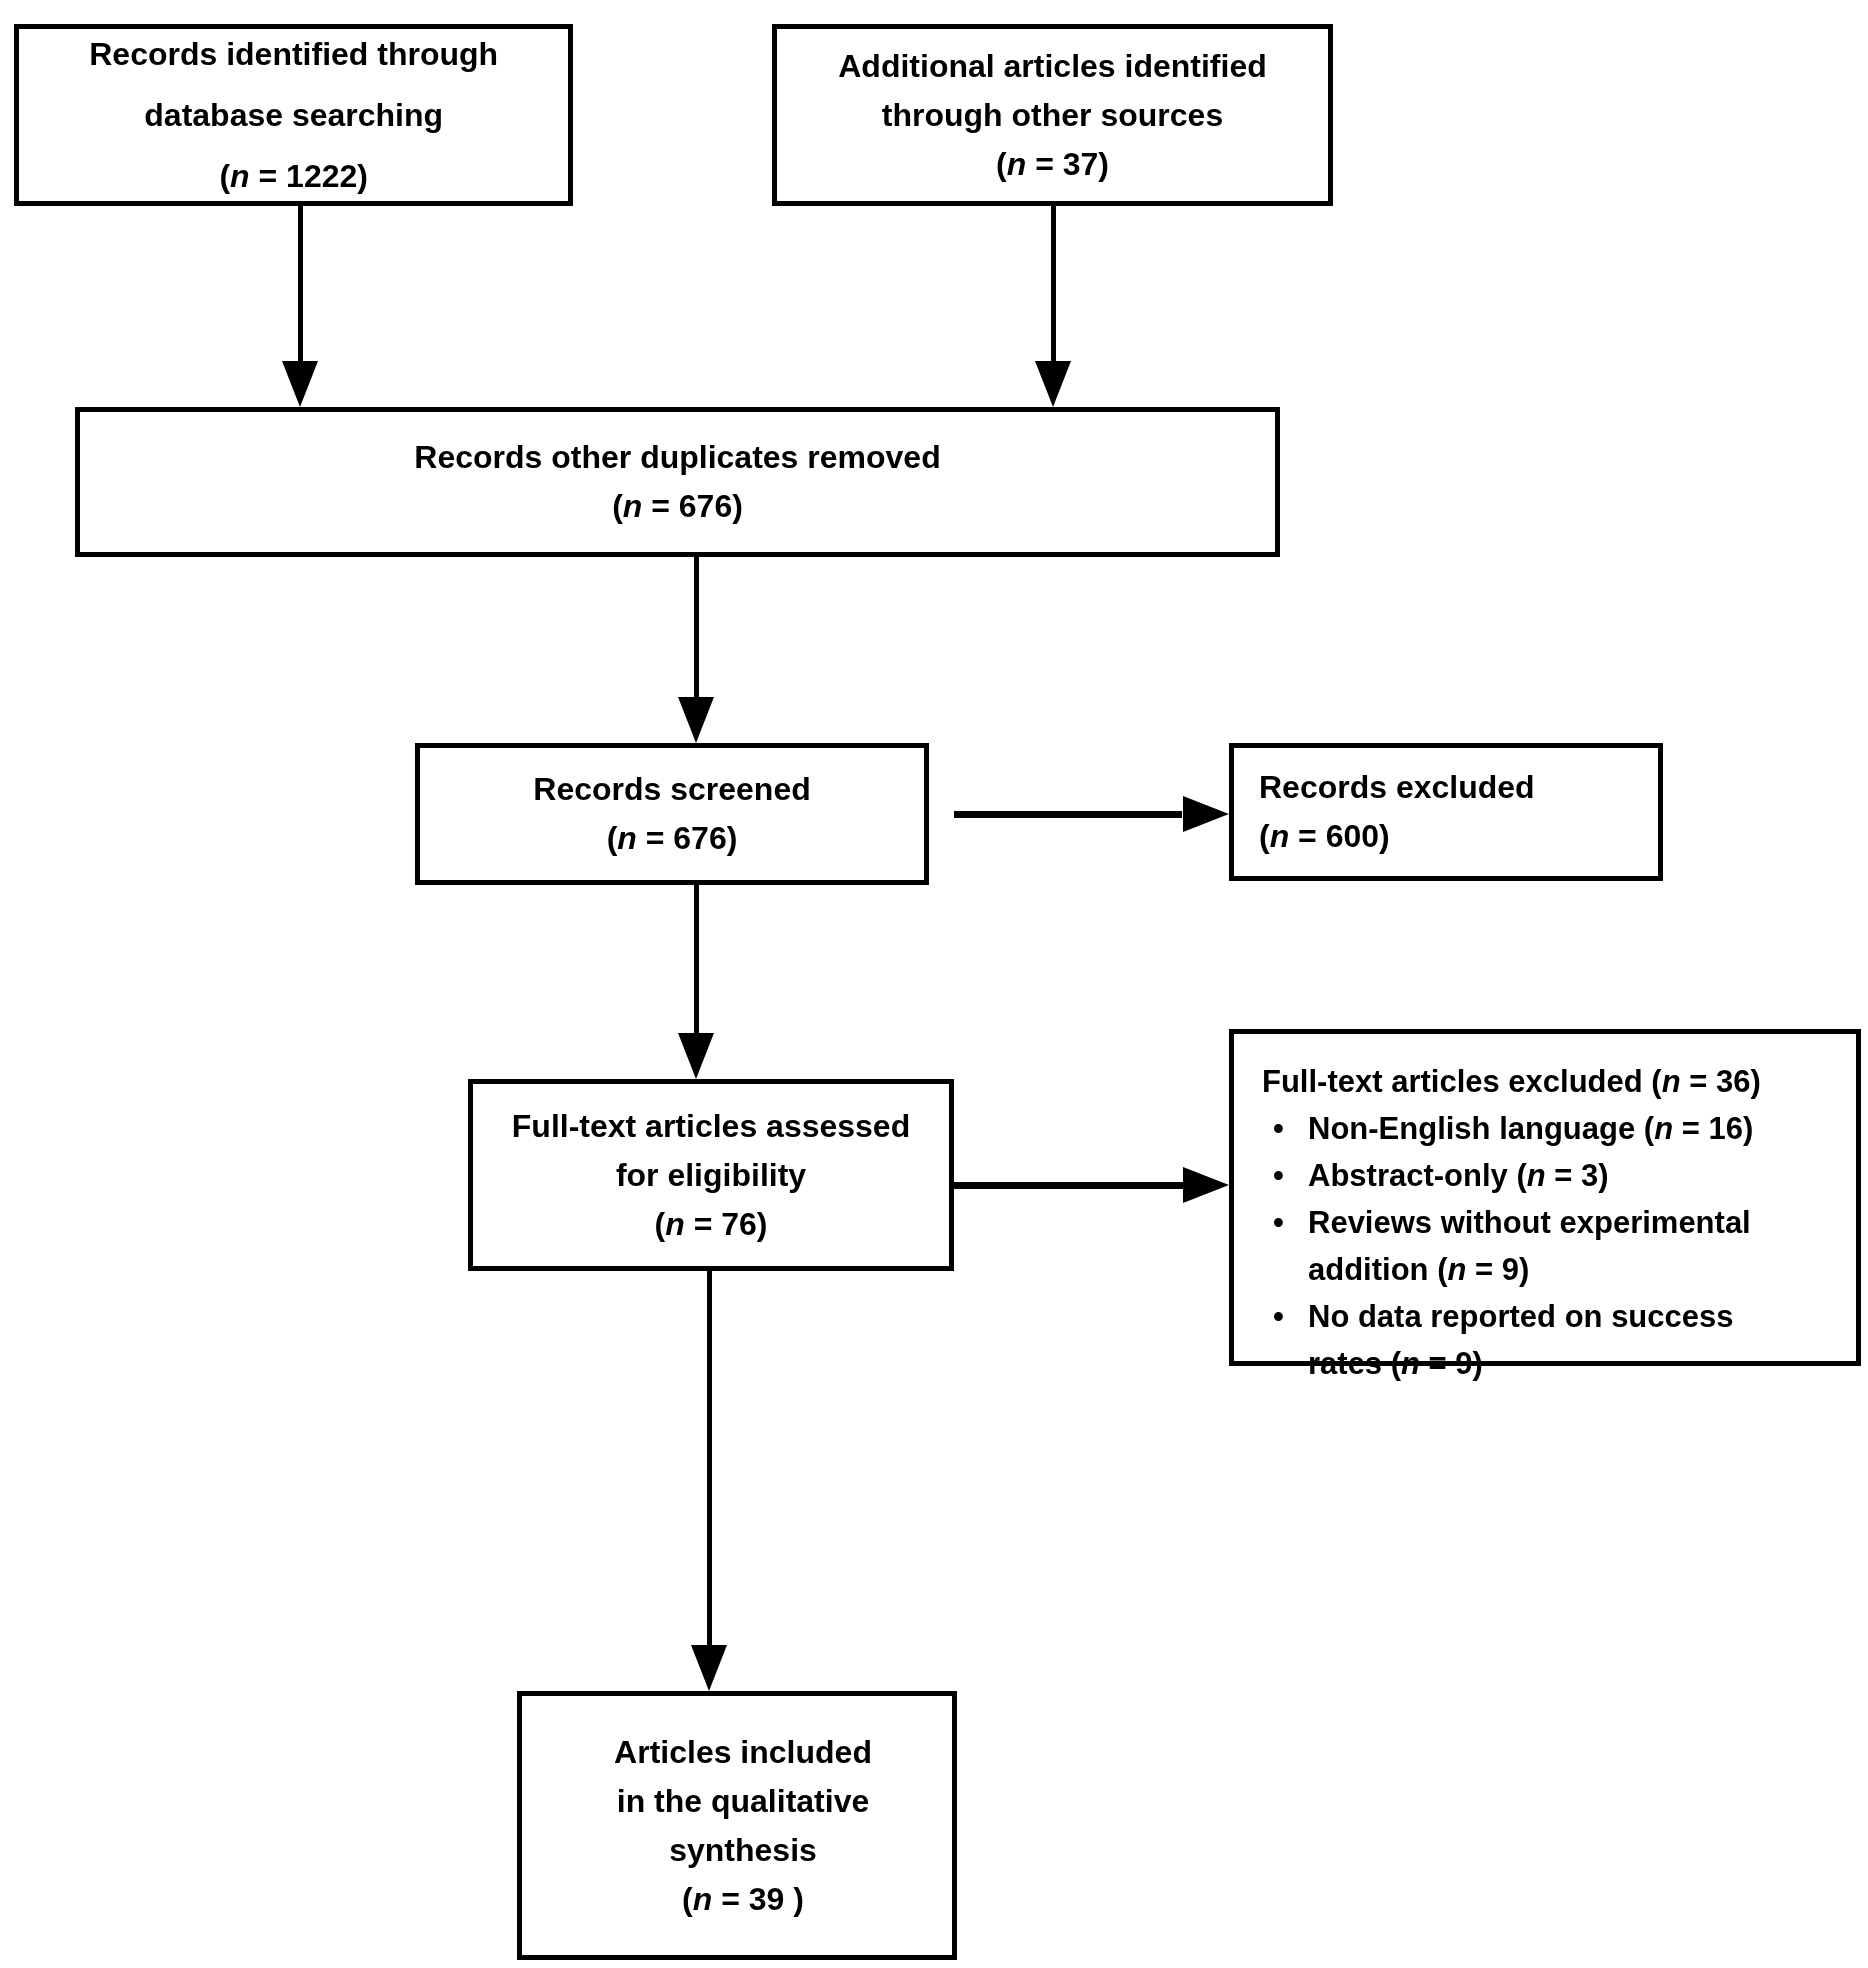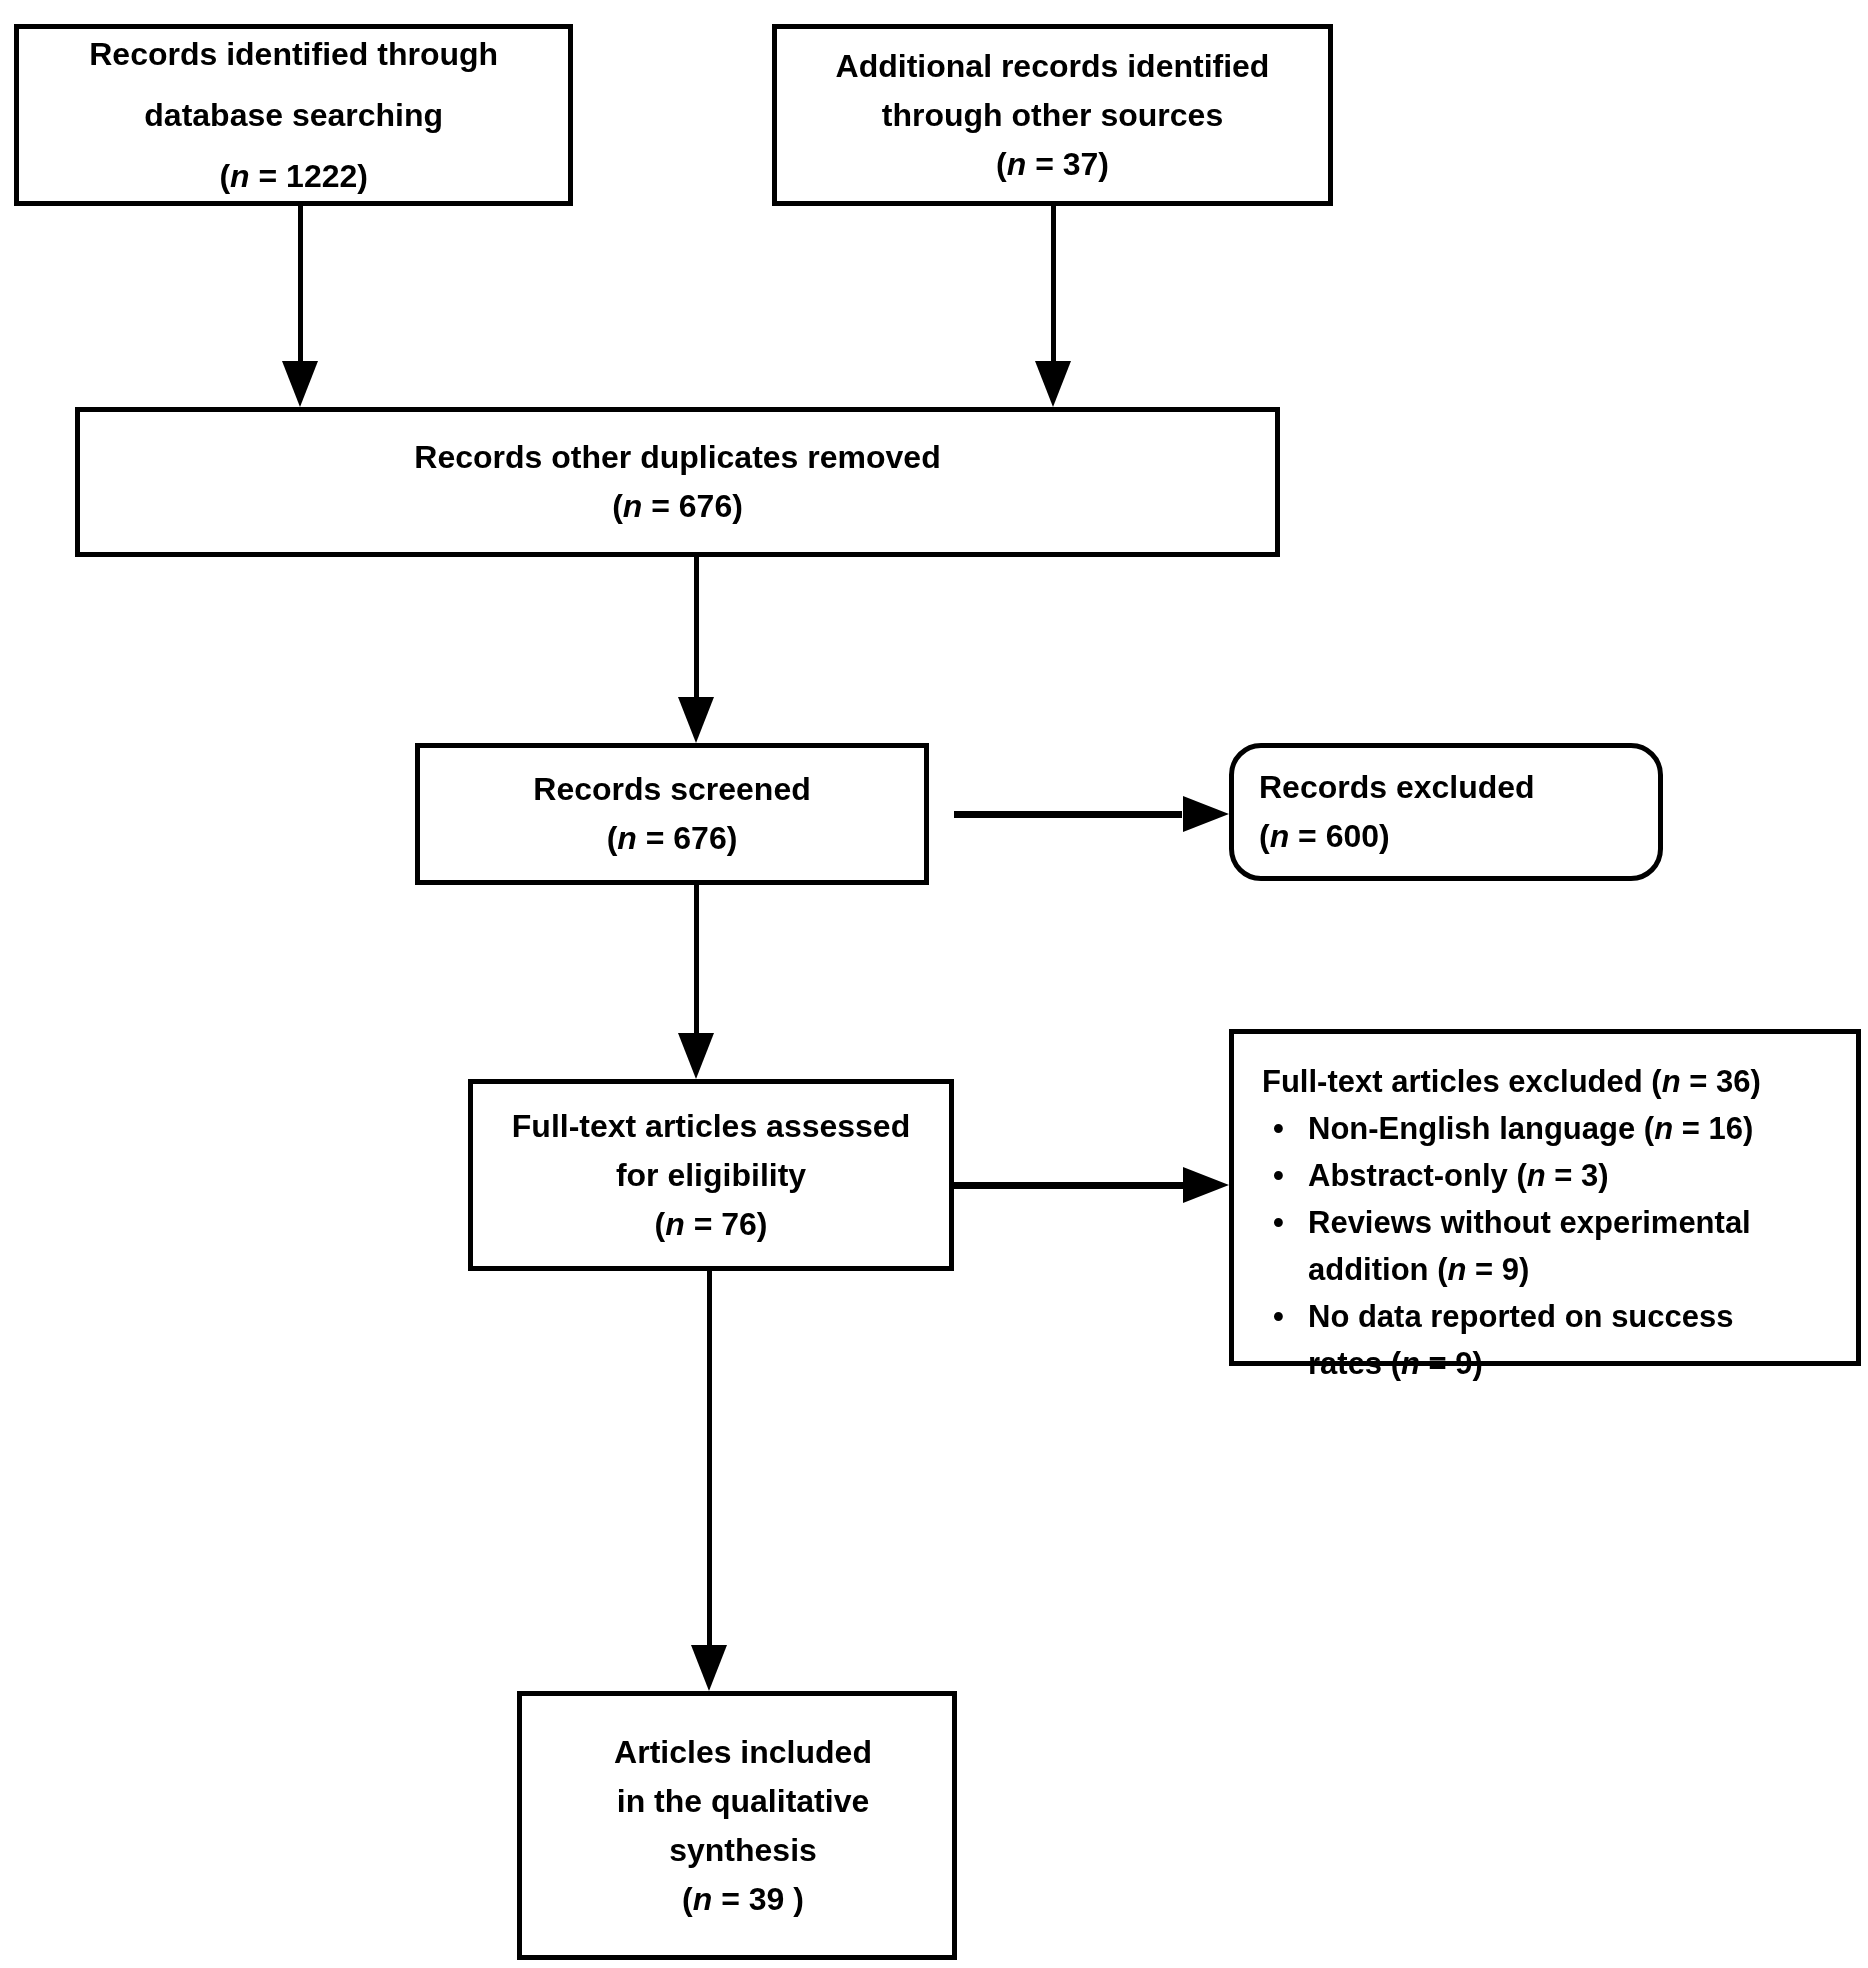--- a/index.html
+++ b/index.html
@@ -24,21 +24,20 @@
     flex-direction: column;
     justify-content: center;
     align-items: center;
     text-align: center;
     font-size: 32px;
     line-height: 49px;
   }
   .box.left-align {
     align-items: flex-start;
     text-align: left;
-    border-radius: 32px;
   }
   .line { white-space: nowrap; }
   i { font-style: italic; }
 
   
   #box-identified   { left:   14.2px; top:   24px; width:  559px; height: 182px; gap: 12px; }
   #box-additional   { left:  772px; top:   24px; width:  561px; height: 182px; }
   #box-dedup        { left:   75px; top:  407px; width: 1205px; height: 150px; }
   #box-screened     { left:  415px; top:  743px; width:  514px; height: 142px; }
   #box-excluded     { left: 1229px; top:  743px; width:  434px; height: 138px; padding-left: 25px; }
@@ -114,21 +113,21 @@
 </head>
 <body>
 
 <div class="box" id="box-identified">
   <div class="line">Records identified through</div>
   <div class="line">database searching</div>
   <div class="line">(<i>n</i> = 1222)</div>
 </div>
 
 <div class="box" id="box-additional">
-  <div class="line">Additional records identified</div>
+  <div class="line">Additional articles identified</div>
   <div class="line">through other sources</div>
   <div class="line">(<i>n</i> = 37)</div>
 </div>
 
 <div class="box" id="box-dedup">
   <div class="line">Records other duplicates removed</div>
   <div class="line">(<i>n</i> = 676)</div>
 </div>
 
 <div class="box" id="box-screened">

